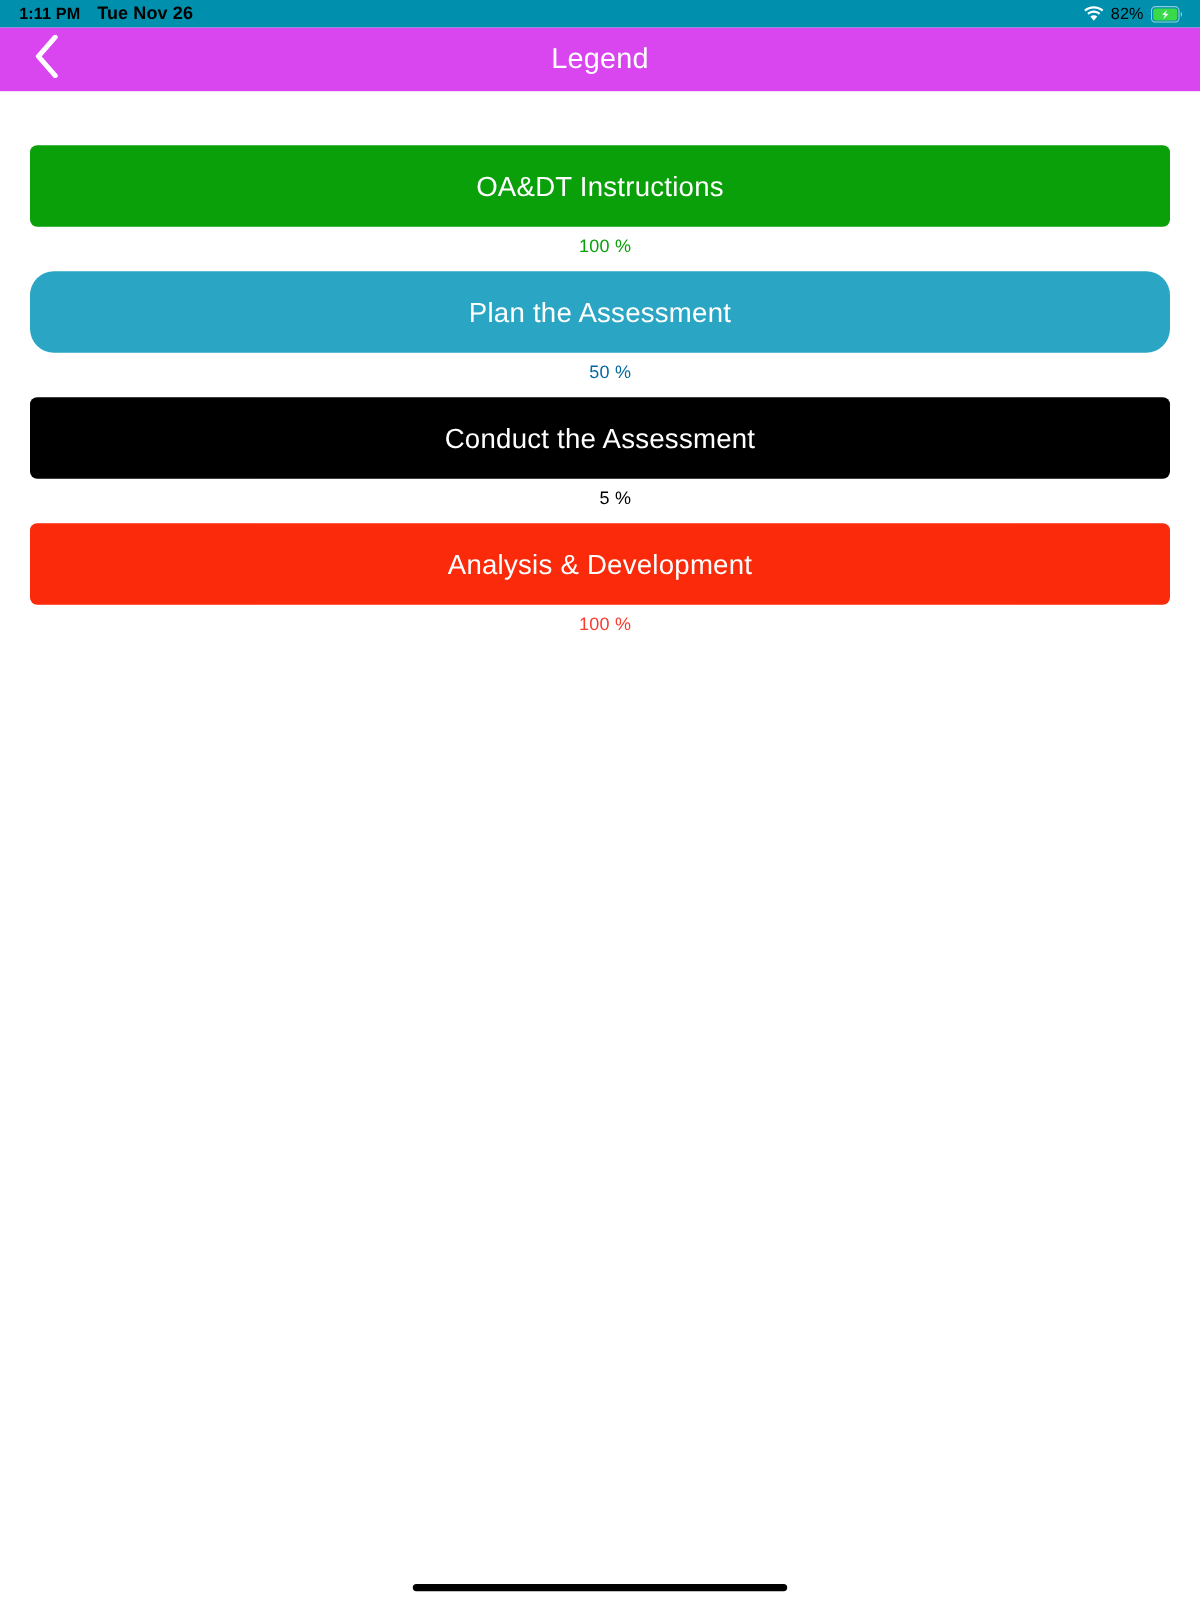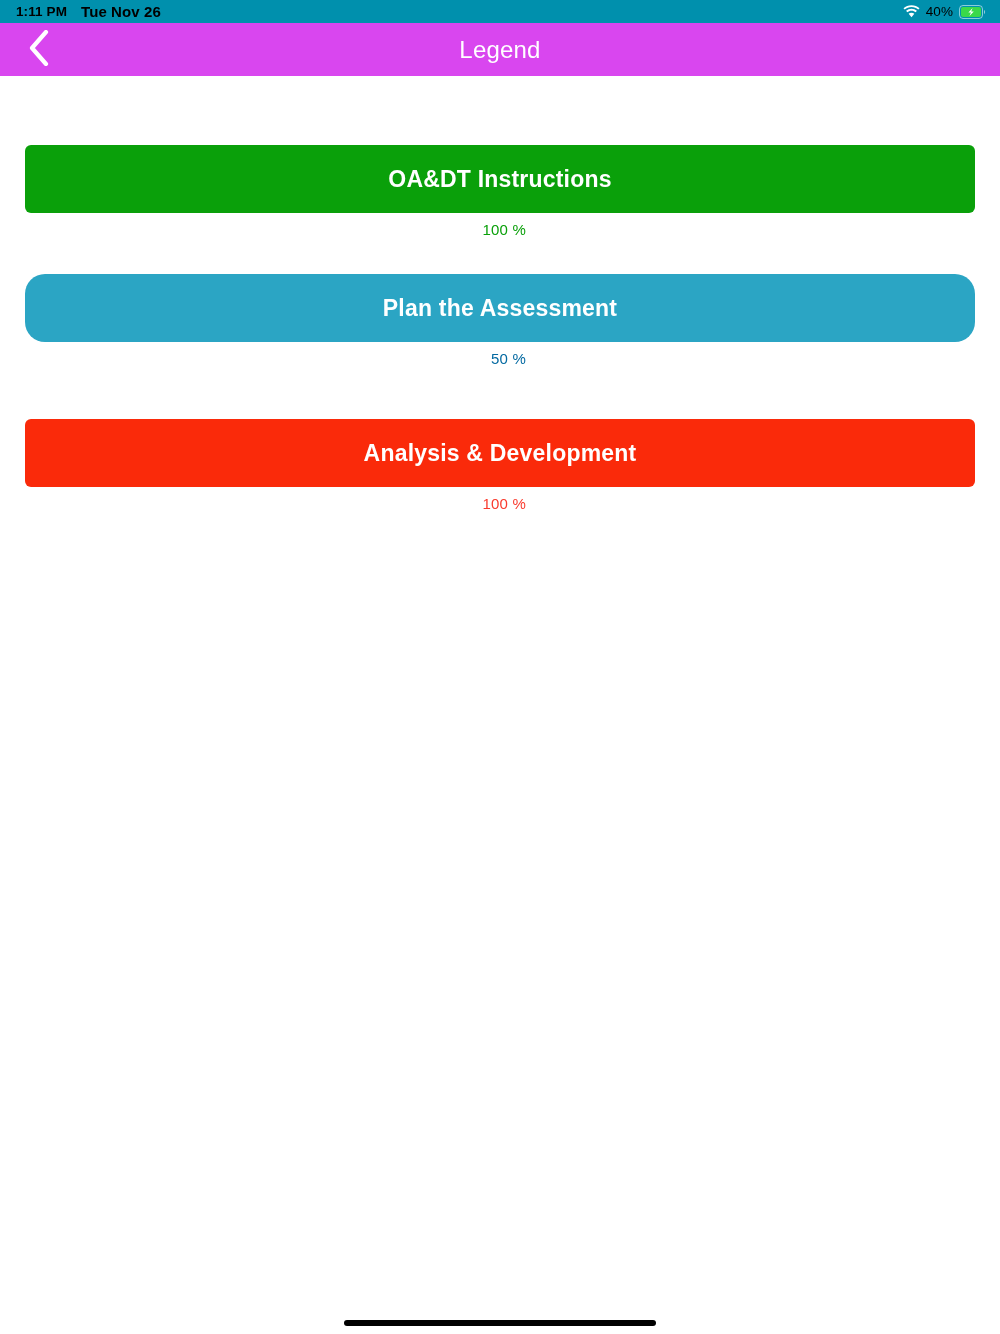--- a/index.html
+++ b/index.html
@@ -60,25 +60,24 @@
   .card-block { margin-top: 0; }
 
   .card {
     height: 68px;
     border-radius: 6px;
     display: flex;
     align-items: center;
     justify-content: center;
     color: #ffffff;
     font-size: 23px;
-    font-weight: 700;
+    font-weight: 400;
     letter-spacing: 0.2px;
     cursor: pointer;
     user-select: none;
-    margin-top: 24px;
   }
 
   .progress-row {
     display: flex;
     align-items: center;
     height: 21px;
     gap: 8px;
     flex-direction: column;
   }
   .progress-track {
@@ -126,21 +125,21 @@
     <span class="status-date">Tue Nov 26</span>
   </div>
   <div class="status-right">
     <span>
       <svg class="wifi-icon" width="17" height="13" viewBox="0 0 17 13">
         <path d="M8.5 2.1c2.6 0 5 .95 6.8 2.5l1.2-1.45C14.4 1.3 11.6.2 8.5.2S2.6 1.3.5 3.15L1.7 4.6C3.5 3.05 5.9 2.1 8.5 2.1z" fill="#ffffff"></path>
         <path d="M8.5 5.7c1.6 0 3.1.6 4.2 1.6l1.2-1.45C12.4 4.55 10.5 3.8 8.5 3.8s-3.9.75-5.4 2.05L4.3 7.3c1.1-1 2.6-1.6 4.2-1.6z" fill="#ffffff"></path>
         <path d="M8.5 12.3l2.85-3.45c-.78-.68-1.78-1.05-2.85-1.05s-2.07.37-2.85 1.05L8.5 12.3z" fill="#ffffff"></path>
       </svg>
     </span>
-    <span class="battery-pct">40%</span>
+    <span class="battery-pct">82%</span>
     <span>
       <svg class="battery-icon" width="27" height="14" viewBox="0 0 27 14">
         <rect x="0.5" y="0.5" width="23" height="13" rx="3.5" ry="3.5" fill="none" stroke="#ffffff" stroke-opacity="0.55" stroke-width="1"></rect>
         <rect x="2" y="2" width="20" height="10" rx="2" ry="2" fill="#3ad94a"></rect>
         <path d="M25 5 C26.4 5.4 26.4 8.6 25 9 Z" fill="#ffffff" fill-opacity="0.55"></path>
         <path d="M13.6 3.1 L9.4 7.6 h2.5 l-1.4 3.4 4.3 -4.6 h-2.6 z" fill="#ffffff"></path>
       </svg>
     </span>
   </div>
 </div>
@@ -180,20 +179,31 @@
     <div class="progress-row">
       <div class="progress-track" style="background: rgb(228, 228, 228);">
         <div class="progress-fill" style="background: rgb(33, 150, 181); width: 50%;"></div>
       </div>
       <span class="progress-label" style="color: #0369a1;">50 %</span>
     </div>
   </div>
 
   <div class="spacer-16"></div>
 
+  <div class="card-block">
+    <div class="card" style="background: rgb(0, 0, 0);">
+      <span>Conduct the Assessment</span>
+    </div>
+    <div class="progress-row">
+      <div class="progress-track" style="background: rgb(228, 228, 228);">
+        <div class="progress-fill" style="background: rgb(0, 0, 0); width: 5%;"></div>
+      </div>
+      <span class="progress-label" style="color: rgb(0, 0, 0);">5 %</span>
+    </div>
+  </div>
 
   <div class="spacer-16"></div>
 
   <div class="card-block">
     <div class="card" style="background: rgb(250, 42, 10);">
       <span>Analysis &amp; Development</span>
     </div>
     <div class="progress-row">
       <div class="progress-track" style="background: rgb(228, 228, 228);">
         <div class="progress-fill" style="background: rgb(249, 59, 46); width: 100%;"></div>

